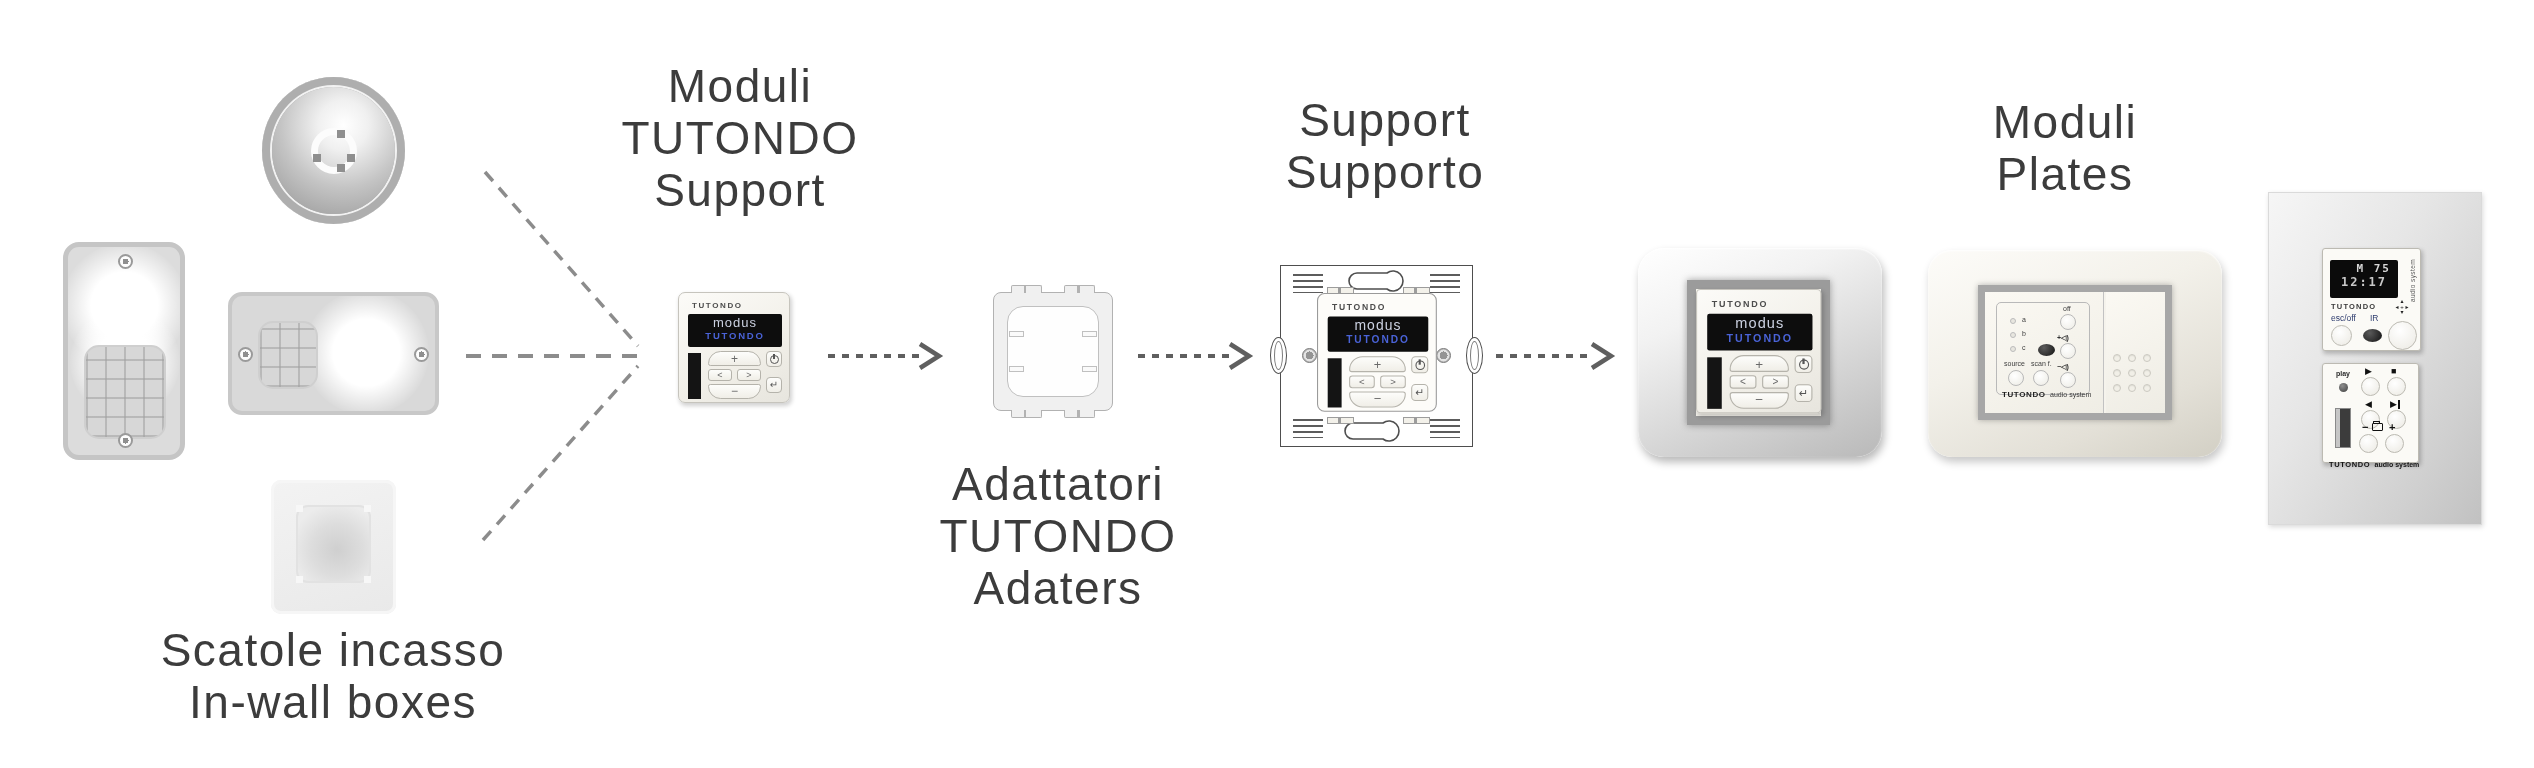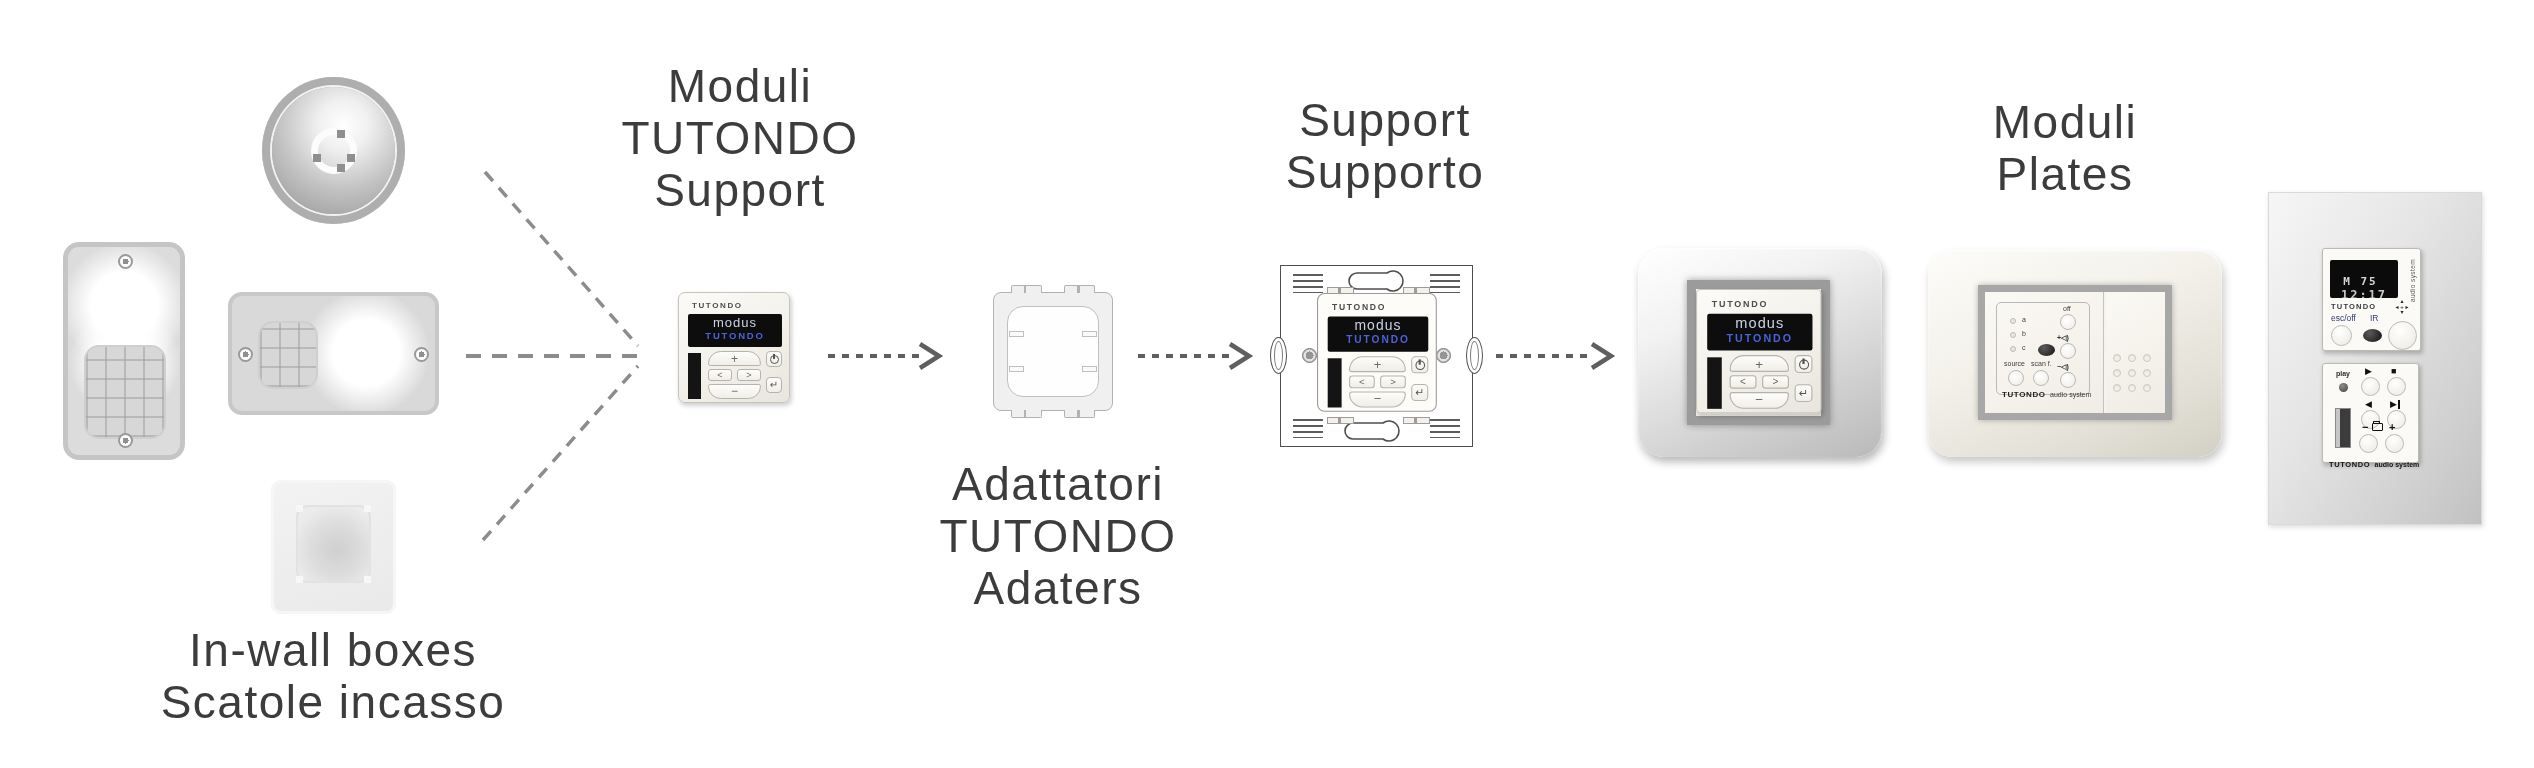--- a/index.html
+++ b/index.html
@@ -138,21 +138,21 @@
 
   
   .rpanel{position:absolute;left:2268px;top:192px;width:214px;height:333px;
           background:linear-gradient(120deg,#f6f6f6 0%,#e6e6e6 40%,#d0d0d0 78%,#c1c1c1 100%);
           box-shadow:inset 0 0 0 1px #dadada, 1px 2px 5px rgba(0,0,0,.15)}
   .wmod{position:absolute;background:#fbfaf6;border:1px solid #bcbab2;border-radius:3px;
         box-shadow:1.5px 2.5px 4px rgba(0,0,0,.22)}
   .dmod{left:54px;top:56px;width:99px;height:103px}
   .dm-screen{position:absolute;left:7px;top:11px;width:68px;height:38px;background:#0b0b0b;border-radius:2px;
              font-family:"DejaVu Sans Mono",monospace;font-weight:bold;color:#d6d6d6;overflow:hidden}
-  .dm-l1{font-size:11px;text-align:center;padding:16px 7px 0 0;letter-spacing:2px;line-height:12px}
+  .dm-l1{font-size:11px;text-align:right;padding:3px 7px 0 0;letter-spacing:2px;line-height:12px}
   .dm-l2{font-size:12px;text-align:center;letter-spacing:2px;line-height:15px;color:#c9c9c9}
   .dm-side{position:absolute;right:4px;top:10px;font-size:6.5px;color:#5a5a5a;letter-spacing:.4px;
            writing-mode:vertical-rl;transform:rotate(180deg)}
   .dm-brand{position:absolute;left:8px;top:53px;font-size:7.5px;font-weight:bold;letter-spacing:1.2px;color:#3a3a3a}
   .dm-arrows{position:absolute;left:66px;top:50px;width:26px;text-align:center;font-size:6px;line-height:5.5px;color:#222}
   .dm-esc{position:absolute;left:8px;top:64px;font-size:8.5px;color:#2e3c6e}
   .dm-ir{position:absolute;left:47px;top:64px;font-size:8.5px;color:#2e3c6e}
   .rbtn{position:absolute;border-radius:50%;border:1px solid #bcbab2;
         background:radial-gradient(circle at 40% 32%,#ffffff,#ebe9e2)}
   .dm-escbtn{left:8px;top:76px;width:21px;height:21px}
@@ -211,22 +211,22 @@
     <div>Support</div>
     <div>Supporto</div>
   </div>
 
   <div class="stage-label" style="left:1890px;top:96px;width:350px">
     <div>Moduli</div>
     <div>Plates</div>
   </div>
 
   <div class="stage-label" style="left:133px;top:624px;width:400px">
+    <div>Scatole incasso</div>
     <div>In-wall boxes</div>
-    <div>Scatole incasso</div>
   </div>
 
   <div class="box-round">
     <div class="br-inner">
       <div class="br-ring">
         <span class="br-sq n"></span>
         <span class="br-sq s"></span>
         <span class="br-sq w"></span>
         <span class="br-sq e"></span>
       </div>

